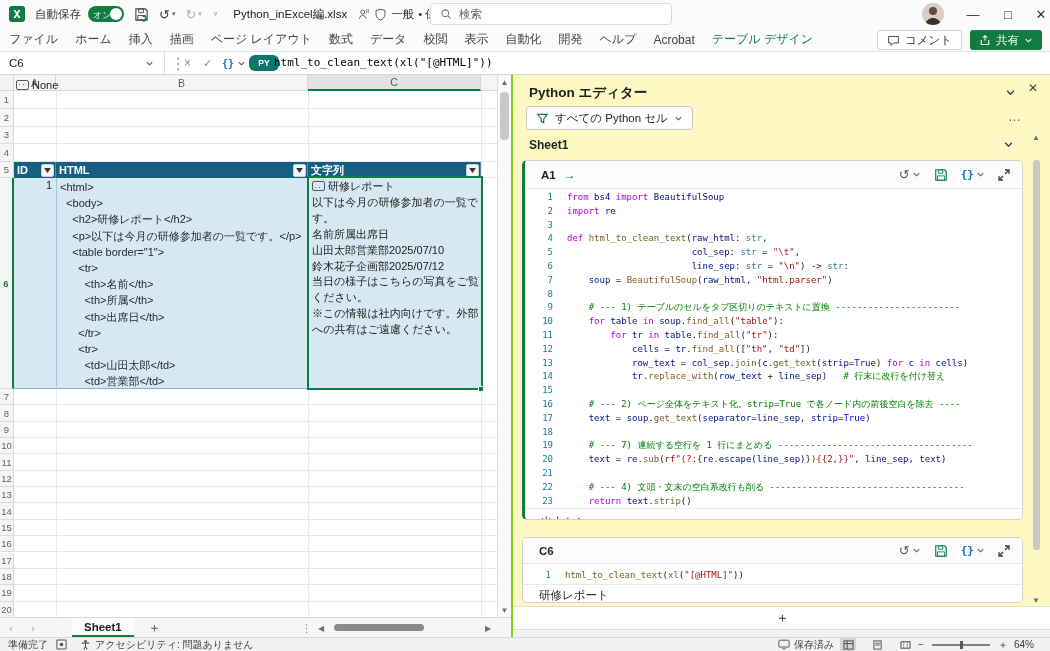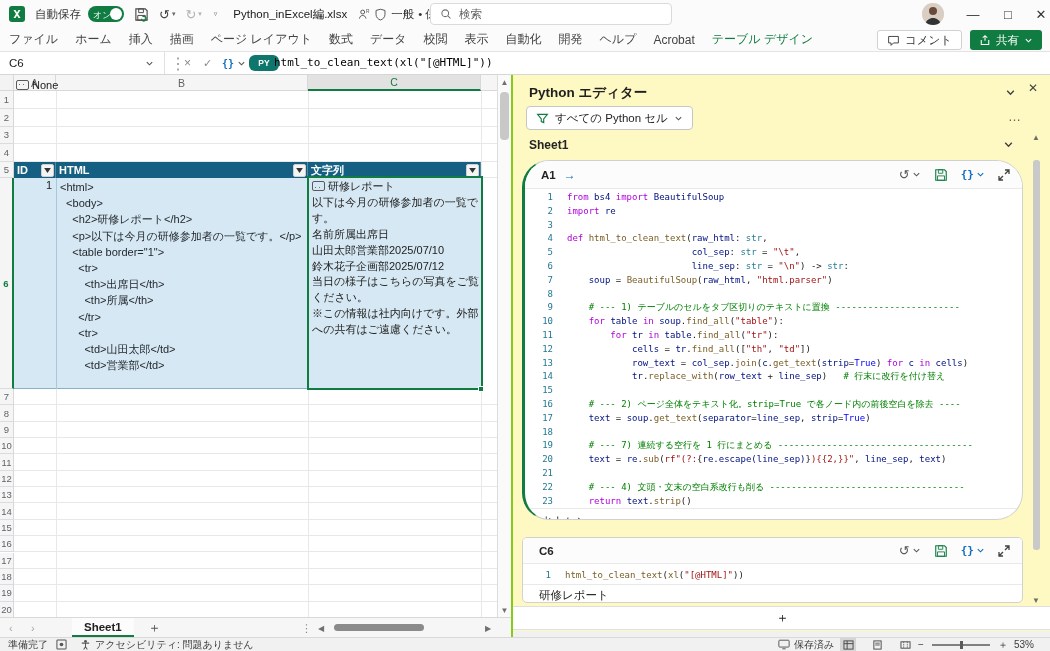--- a/index.html
+++ b/index.html
@@ -341,22 +341,23 @@
     <div class="tbl-vline" style="left:308px"></div>
     <div id="a6-val">1</div>
     <div id="b6-cell">
         <div class="cellline">&lt;html&gt;</div>
         <div class="cellline">  &lt;body&gt;</div>
         <div class="cellline">    &lt;h2&gt;研修レポート&lt;/h2&gt;</div>
         <div class="cellline">    &lt;p&gt;以下は今月の研修参加者の一覧です。&lt;/p&gt;</div>
         <div class="cellline"></div>
         <div class="cellline">    &lt;table border="1"&gt;</div>
         <div class="cellline">      &lt;tr&gt;</div>
+        <div class="cellline">        &lt;th&gt;名前&lt;/th&gt;</div>
+        <div class="cellline">        &lt;th&gt;所属&lt;/th&gt;</div>
         <div class="cellline">        &lt;th&gt;出席日&lt;/th&gt;</div>
-        <div class="cellline">        &lt;th&gt;所属&lt;/th&gt;</div>
         <div class="cellline">      &lt;/tr&gt;</div>
         <div class="cellline">      &lt;tr&gt;</div>
         <div class="cellline">        &lt;td&gt;山田太郎&lt;/td&gt;</div>
         <div class="cellline">        &lt;td&gt;営業部&lt;/td&gt;</div>
       </div>
     <div id="c6-cell">
         <div class="cellline"><span class="pyobj"></span>研修レポート</div>
         <div class="cellline">以下は今月の研修参加者の一覧で</div>
         <div class="cellline">す。</div>
         <div class="cellline">名前所属出席日</div>
@@ -396,21 +397,21 @@
     <span id="panel-more">…</span>
 
     <div id="sheet-section">Sheet1</div>
     <svg class="panel-ico" style="right:36px;top:64px;width:11px;height:11px;" viewBox="0 0 10 10">
         <polyline points="2,3.5 5,6.5 8,3.5" fill="none" stroke="#424242" stroke-width="1.3"></polyline>
       </svg>
     <span class="panel-ico" style="right:10px;top:58px;font-size:8px;color:#6F6F6F;">▲</span>
     <div id="panel-vthumb"></div>
     <span class="panel-ico" style="right:10px;top:521px;font-size:8px;color:#6F6F6F;">▼</span>
 
-    <div class="pycard accent" id="card-a1" style="top:85px;height:360px;border-radius:27px;">
+    <div class="pycard accent" id="card-a1" style="top:85px;height:360px;">
       <div class="card-head">
         <span class="card-ref">A1</span>
         <span class="card-arrow">→</span>
         <span class="card-icons">
           <span class="ci">
               <span class="undo">↺</span>
               <svg class="chevsvg" viewBox="0 0 10 10">
                 <polyline points="2,3.5 5,6.5 8,3.5" fill="none" stroke="#595959" stroke-width="1.2"></polyline>
               </svg>
             </span>
@@ -553,16 +554,16 @@
     <span class="sb viewbtn" style="left:897px">
       <svg width="11" height="10" viewBox="0 0 12 11">
           <rect x="1" y="2" width="10" height="7" fill="none" stroke="#444" stroke-width="1"></rect>
           <path d="M4 2v7M8 2v7" stroke="#444" stroke-width="0.8" stroke-dasharray="1.5,1"></path>
         </svg>
     </span>
     <span class="sb" style="left:918px">−</span>
     <span id="zoom-track"></span>
     <span id="zoom-thumb"></span>
     <span class="sb" style="left:998px">＋</span>
-    <span class="sb" style="left:1014px">53%</span>
+    <span class="sb" style="left:1014px">64%</span>
   </footer>
 
 </div>
 
 </body></html>

